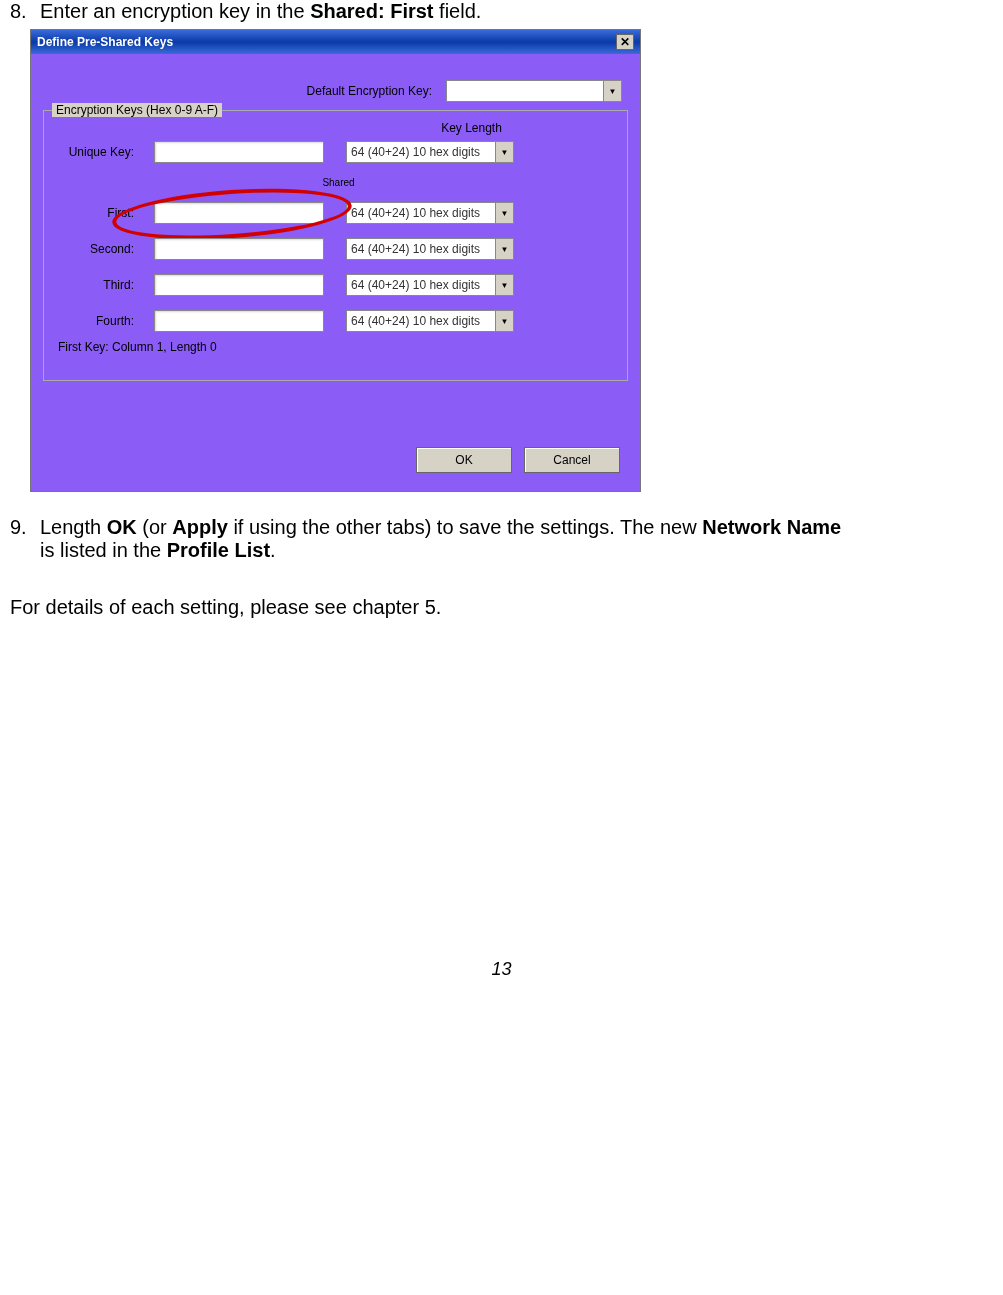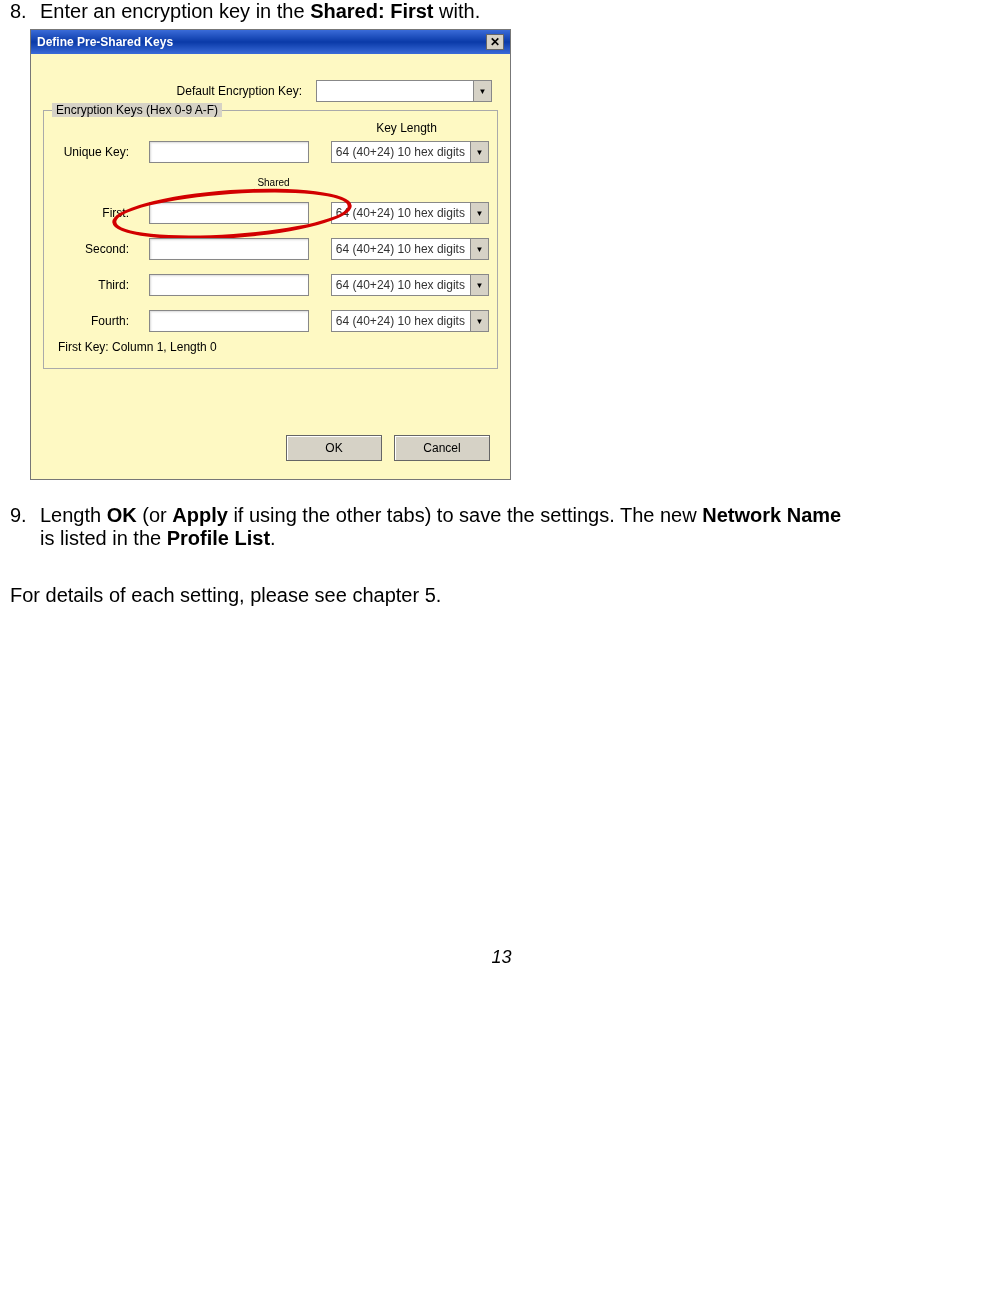--- a/index.html
+++ b/index.html
@@ -10,23 +10,23 @@
       background: #fff;
       width: 1003px;
       padding: 0;
     }
     .doc-content { padding: 0 10px; }
     .step { margin-bottom: 6px; display: flex; }
     .step-num { min-width: 30px; }
     .step-body { flex: 1; }
     .screenshot {
       margin: 4px 0 0 20px;
-      width: 481px;
+      width: 611px;
       border: 1px solid #777;
-      background: #fef9c3;
+      background: #8b5cf6;
       font-family: Tahoma, sans-serif;
       font-size: 12px;
     }
     .titlebar {
       background: linear-gradient(to bottom, #3a6bd8 0%, #0a3aa8 50%, #3a6bd8 100%);
       color: #fff;
       padding: 4px 6px;
       display: flex;
       align-items: center;
       justify-content: space-between;
@@ -65,21 +65,21 @@
     .ddarrow {
       width: 18px; height: 100%;
       background: #d6d2c6;
       border-left: 1px solid #888;
       display: flex; align-items: center; justify-content: center;
       font-size: 8px; color: #000;
     }
     .fieldset {
       border: 1px solid #aaa;
       margin-top: 8px;
-      padding: 10px 8px 8px 8px;
+      padding: 10px 8px 20px 8px;
       position: relative;
     }
     .legend {
       position: absolute;
       top: -8px; left: 8px;
       background: #d6d2c6;
       padding: 0 4px;
       font-size: 12px;
     }
     .keylen-hdr {
@@ -121,21 +121,21 @@
     .default-row .label { width: auto; }
     .default-row .sel { width: 176px; margin-left: 6px; }
   </style>
 </head>
 <body>
 
 <div class="doc-content">
   <div class="step">
     <div class="step-num">8.</div>
     <div class="step-body">
-      <span>Enter an encryption key in the </span><b>Shared: First</b><span> with.</span>
+      <span>Enter an encryption key in the </span><b>Shared: First</b><span> field.</span>
     </div>
   </div>
 
   <div class="screenshot">
     <div class="titlebar">
       <span>Define Pre-Shared Keys</span>
       <div class="closebtn">
         <span>✕</span>
       </div>
     </div>

